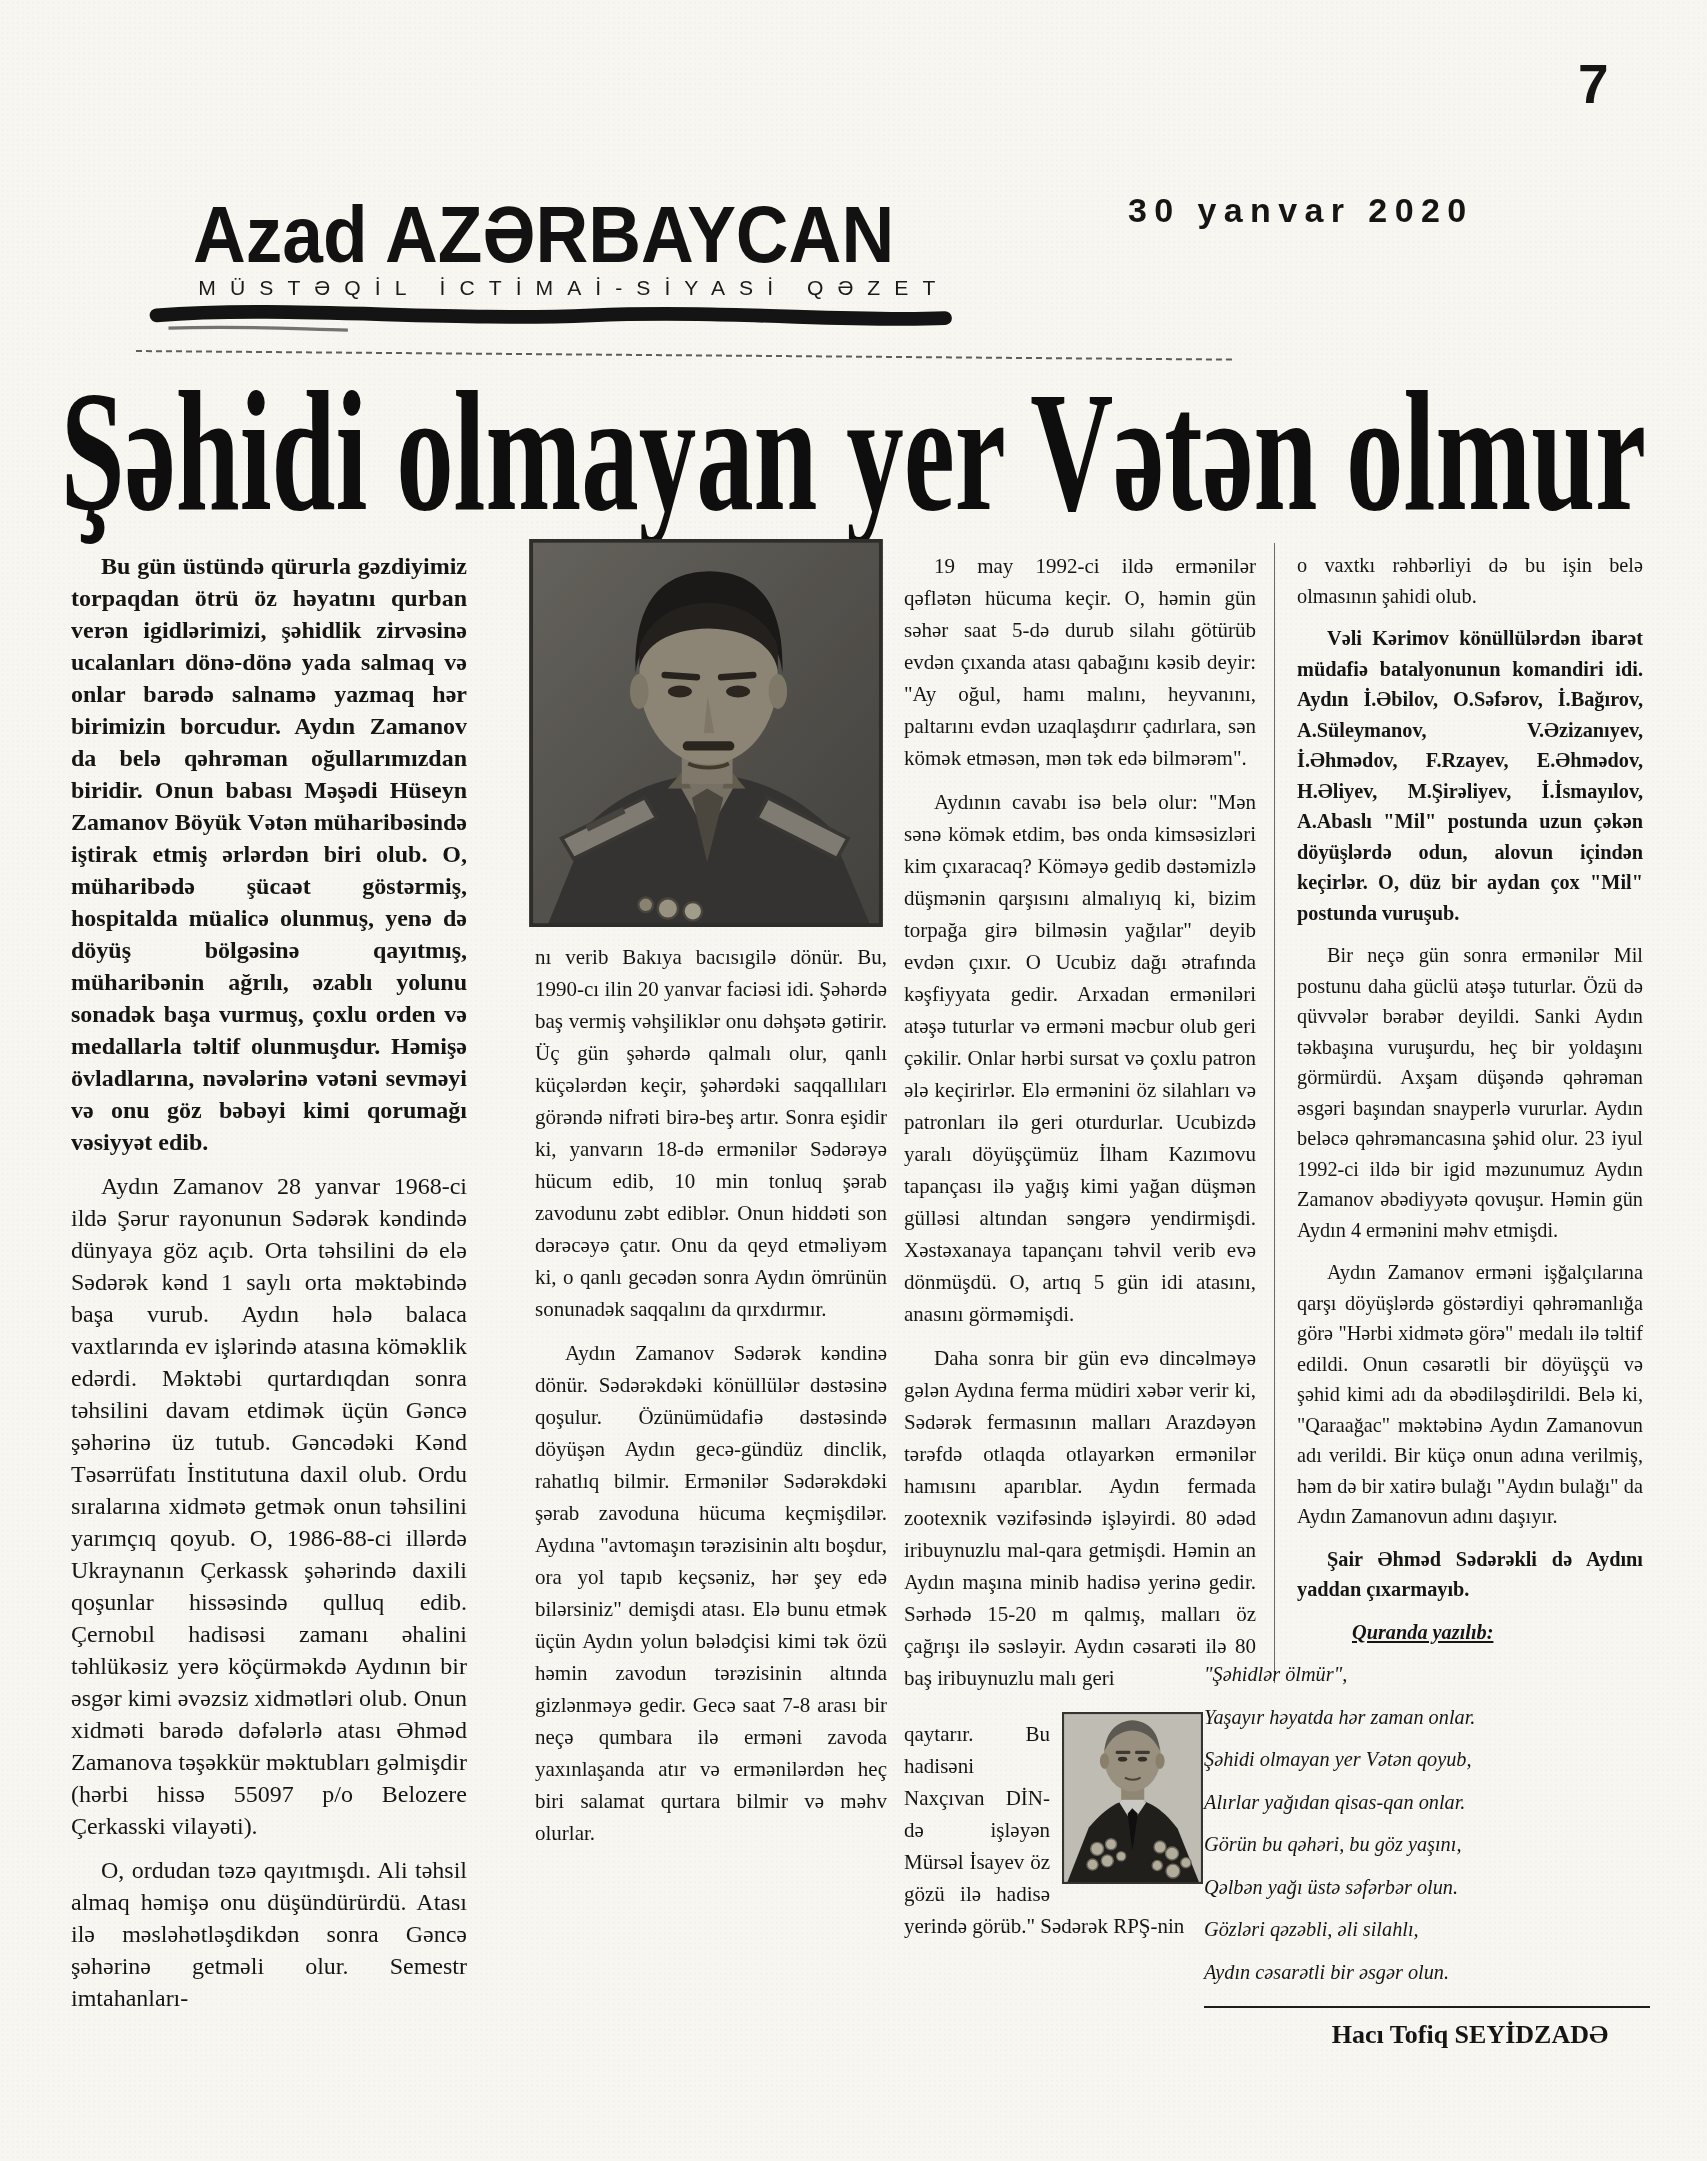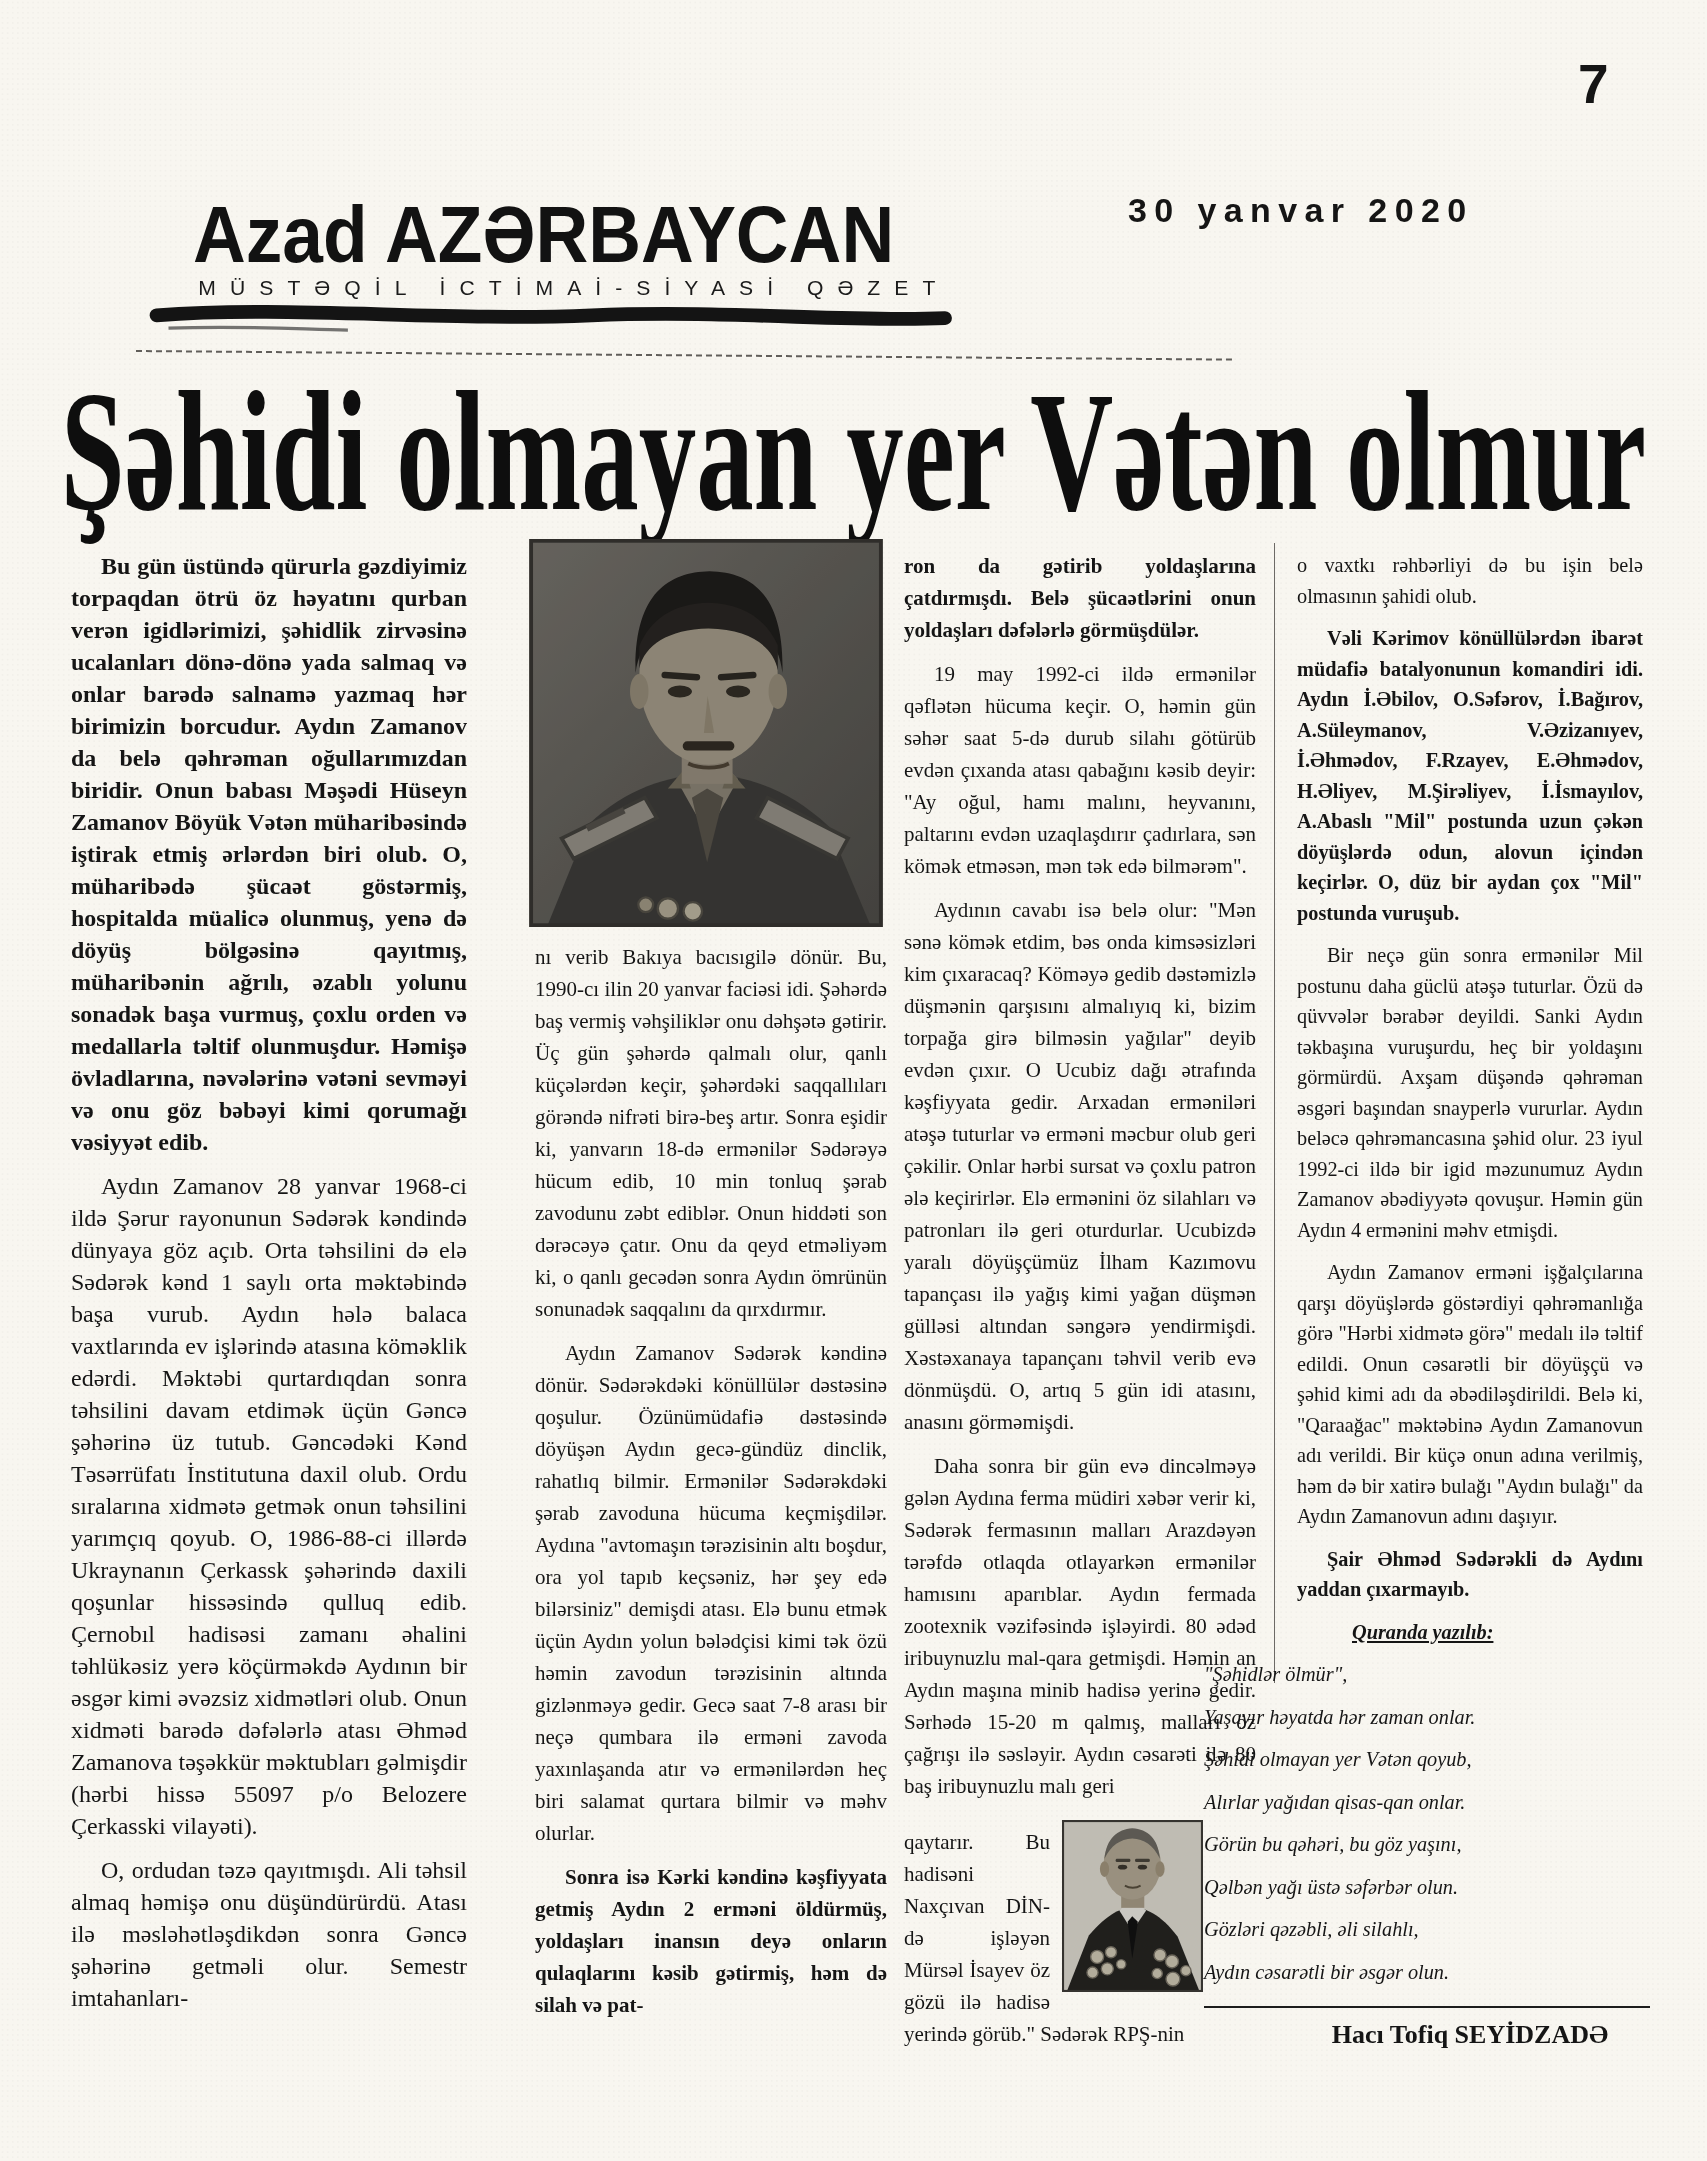--- a/index.html
+++ b/index.html
@@ -123,27 +123,25 @@
 
       <circle cx="300" cy="800" r="22" fill="#b6ae9a" stroke="#57534a" stroke-width="5"></circle>
       <circle cx="354" cy="806" r="20" fill="#c2bba6" stroke="#57534a" stroke-width="5"></circle>
       <circle cx="252" cy="792" r="16" fill="#a49c88" stroke="#57534a" stroke-width="5"></circle>
       <rect x="0" y="0" width="765" height="840" filter="url(#grain)" opacity=".16"></rect>
       <rect x="4" y="4" width="757" height="832" fill="none" stroke="#2f2d2a" stroke-width="8"></rect>
     </svg>
     <div>
         <p class="bp body">nı verib Bakıya bacısıgilə dönür. Bu, 1990-cı ilin 20 yanvar faciəsi idi. Şəhərdə baş vermiş vəhşiliklər onu dəhşətə gətirir. Üç gün şəhərdə qalmalı olur, qanlı küçələrdən keçir, şəhərdəki saqqallıları görəndə nifrəti birə-beş artır. Sonra eşidir ki, yanvarın 18-də ermənilər Sədərəyə hücum edib, 10 min tonluq şərab zavodunu zəbt ediblər. Onun hiddəti son dərəcəyə çatır. Onu da qeyd etməliyəm ki, o qanlı gecədən sonra Aydın ömrünün sonunadək saqqalını da qırxdırmır.</p>
         <p class="bp body ind">Aydın Zamanov Sədərək kəndinə dönür. Sədərəkdəki könüllülər dəstəsinə qoşulur. Özünümüdafiə dəstəsində döyüşən Aydın gecə-gündüz dinclik, rahatlıq bilmir. Ermənilər Sədərəkdəki şərab zavoduna hücuma keçmişdilər. Aydına "avtomaşın tərəzisinin altı boşdur, ora yol tapıb keçsəniz, hər şey edə bilərsiniz" demişdi atası. Elə bunu etmək üçün Aydın yolun bələdçisi kimi tək özü həmin zavodun tərəzisinin altında gizlənməyə gedir. Gecə saat 7-8 arası bir neçə qumbara ilə erməni zavoda yaxınlaşanda atır və ermənilərdən heç biri salamat qurtara bilmir və məhv olurlar.</p>
-        <p class="bp bold ind">Sonra isə Kərki kəndinə kəşfiyyata getmiş Aydın 2 erməni öldürmüş, yoldaşları inansın deyə onların qulaqlarını kəsib gətirmiş, həm də silah və pat-</p>
       </div>
   </div>
 
   <div class="col" id="col3">
     <div>
-        <p class="bp bold">ron da gətirib yoldaşlarına çatdırmışdı. Belə şücaətlərini onun yoldaşları dəfələrlə görmüşdülər.</p>
         <p class="bp body ind">19 may 1992-ci ildə ermənilər qəflətən hücuma keçir. O, həmin gün səhər saat 5-də durub silahı götürüb evdən çıxanda atası qabağını kəsib deyir: "Ay oğul, hamı malını, heyvanını, paltarını evdən uzaqlaşdırır çadırlara, sən kömək etməsən, mən tək edə bilmərəm".</p>
         <p class="bp body ind">Aydının cavabı isə belə olur: "Mən sənə kömək etdim, bəs onda kimsəsizləri kim çıxaracaq? Köməyə gedib dəstəmizlə düşmənin qarşısını almalıyıq ki, bizim torpağa girə bilməsin yağılar" deyib evdən çıxır. O Ucubiz dağı ətrafında kəşfiyyata gedir. Arxadan erməniləri atəşə tuturlar və erməni məcbur olub geri çəkilir. Onlar hərbi sursat və çoxlu patron ələ keçirirlər. Elə ermənini öz silahları və patronları ilə geri oturdurlar. Ucubizdə yaralı döyüşçümüz İlham Kazımovu tapançası ilə yağış kimi yağan düşmən gülləsi altından səngərə yendirmişdi. Xəstəxanaya tapançanı təhvil verib evə dönmüşdü. O, artıq 5 gün idi atasını, anasını görməmişdi.</p>
         <p class="bp body ind">Daha sonra bir gün evə dincəlməyə gələn Aydına ferma müdiri xəbər verir ki, Sədərək fermasının malları Arazdəyən tərəfdə otlaqda otlayarkən ermənilər hamısını aparıblar. Aydın fermada zootexnik vəzifəsində işləyirdi. 80 ədəd iribuynuzlu mal-qara getmişdi. Həmin an Aydın maşına minib hadisə yerinə gedir. Sərhədə 15-20 m qalmış, malları öz çağrışı ilə səsləyir. Aydın cəsarəti ilə 80 baş iribuynuzlu malı geri</p>
       </div>
     <div class="wrapzone">
       <svg class="float-photo" viewBox="0 0 305 372">
         <rect x="0" y="0" width="305" height="372" fill="#eae7df"></rect>
         <rect x="0" y="0" width="305" height="372" fill="#d9d5c9" opacity=".5"></rect>
 
         <path d="M10,372 L58,250 C100,200 130,190 152,188 C180,190 212,202 250,252 L298,372 Z" fill="#262522"></path>

